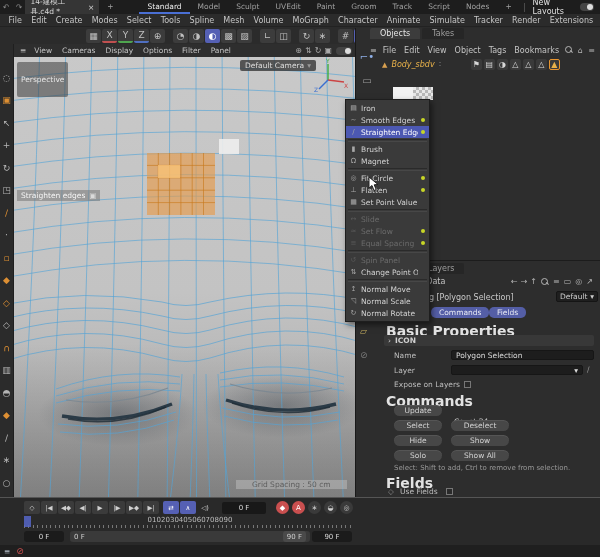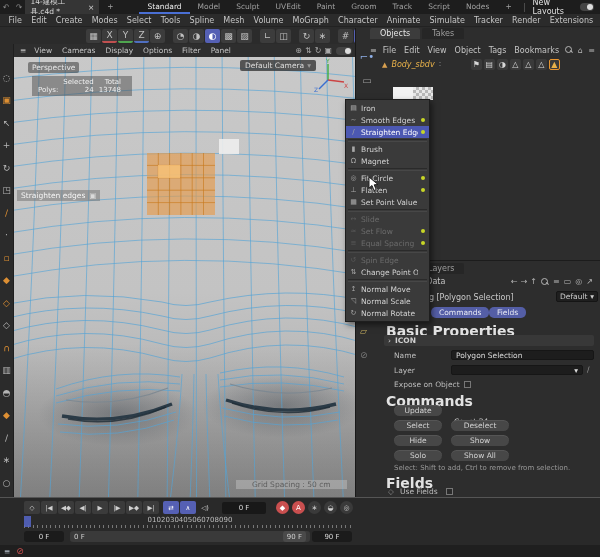--- a/index.html
+++ b/index.html
@@ -31,21 +31,21 @@
 #leftstrip{left:0;top:44px;width:14px;height:453px;background:#2b2b2b;display:flex;flex-direction:column;align-items:center;border-right:1px solid #1f1f1f;}
 .ls-ico{height:22.5px;display:flex;align-items:center;justify-content:center;color:#b5b5b5;font-size:9px;width:14px;}
 .ls-ico.org{color:#dd8f33;}
 
 #viewport{left:14px;top:44px;width:341px;height:453px;background:#bfbfbf;overflow:hidden;}
 #vp-menu{position:absolute;left:0;top:0;width:341px;height:13px;background:#2e2e2e;display:flex;align-items:center;z-index:5;font-size:7.5px;color:#c4c4c4;padding-left:3px;}
 #vp-menu .m-item{padding:0 5px;}
 #vp-nav{margin-left:auto;display:flex;align-items:center;gap:3px;padding-right:4px;color:#aaa;font-size:8px;}
 #mesh{position:absolute;left:0;top:0;z-index:1;}
 .overlay{position:absolute;z-index:4;font-size:7.5px;}
-#vp-label{left:14px;top:18px;background:rgba(60,60,60,.55);color:#e8e8e8;padding:1px 4px;border-radius:2px;}
+#vp-label{left:3px;top:18px;background:rgba(60,60,60,.55);color:#e8e8e8;padding:13px 4px;border-radius:2px;}
 #cam-pill{left:226px;top:16px;background:rgba(55,55,55,.8);color:#ddd;padding:1px 5px;border-radius:2px;display:flex;gap:3px;align-items:center;}
 #hud{left:18px;top:32px;background:rgba(75,75,75,.5);color:#f0f0f0;padding:2px 6px;font-size:7px;}
 #hud table{border-spacing:0;}
 #hud td{padding:0 5px 0 0;color:#f0f0f0;font-size:7px;text-align:right;}
 #tool-ov{left:3px;top:146px;background:rgba(125,125,125,.6);color:#f6f6f6;padding:1px 4px;display:flex;gap:4px;align-items:center;}
 #grid-ov{left:222px;top:436px;background:rgba(185,185,185,.55);color:#5c5c5c;padding:0 16px;}
 #axis-giz{left:298px;top:14px;width:36px;height:36px;}
 
 #rightpanel{left:355px;top:28px;width:245px;height:469px;background:#2d2d2d;border-left:1px solid #191919;z-index:10;font-size:8px;}
 #op-tabs{position:absolute;left:14px;top:0;display:flex;gap:2px;}
@@ -321,36 +321,20 @@
           <span>↻</span>
           <span>▣</span>
         </span>
       <span class="toggle" style="margin-right:3px;"></span>
     </div>
     <div id="vp-label" class="overlay">Perspective</div>
     <div id="cam-pill" class="overlay">
       <span>Default Camera</span>
       <span style="color:#999;">▾</span>
     </div>
-    <div id="hud" class="overlay">
-      <table>
-        <tbody>
-            <tr>
-              <td></td>
-              <td>Selected</td>
-              <td>Total</td>
-            </tr>
-        <tr>
-              <td style="text-align:left;">Polys:</td>
-              <td>24</td>
-              <td>13748</td>
-            </tr>
-      </tbody>
-        </table>
-    </div>
     <div id="tool-ov" class="overlay">
       <span>Straighten edges</span>
       <span style="color:#dadada;">▣</span>
     </div>
     <div id="grid-ov" class="overlay">Grid Spacing : 50 cm</div>
     <svg id="axis-giz" class="overlay" viewBox="0 0 36 36">
       <line x1="16" y1="22" x2="16" y2="6" stroke="#3fae3f" stroke-width="1.4"></line>
       <line x1="16" y1="22" x2="32" y2="24" stroke="#c44" stroke-width="1.4"></line>
       <line x1="16" y1="22" x2="7" y2="31" stroke="#3a6fd0" stroke-width="1.4"></line>
       <text x="14" y="5" font-size="6" fill="#3fae3f">Y</text>
@@ -439,21 +423,21 @@
       <div class="hdr" style="top:62px;">Basic Properties</div>
       <div id="icon-row">
         <span>›</span>
         <span style="font-weight:bold;">ICON</span>
       </div>
       <div class="lbl" style="left:38px;top:90px;">Name</div>
       <div class="fld" style="left:95px;top:89px;width:143px;">Polygon Selection</div>
       <div class="lbl" style="left:38px;top:105px;">Layer</div>
       <div class="fld" style="left:95px;top:104px;width:132px;justify-content:flex-end;">▾</div>
       <span class="lbl" style="left:231px;top:104px;color:#999;">∕</span>
-      <div class="lbl" style="left:38px;top:119px;">Expose on Object</div>
+      <div class="lbl" style="left:38px;top:119px;">Expose on Layers</div>
       <span class="chk" style="left:108px;top:120px;"></span>
 
       <div class="hdr" style="top:132px;">Commands</div>
       <div class="btn" style="left:38px;top:144px;width:48px;">Update</div>
       <div class="lbl" style="left:98px;top:156px;color:#cfcfcf;">Count:24</div>
       <div class="btn" style="left:38px;top:159px;width:48px;">Select</div>
       <div class="btn" style="left:95px;top:159px;width:58px;">Deselect</div>
       <div class="btn" style="left:38px;top:174px;width:48px;">Hide</div>
       <div class="btn" style="left:95px;top:174px;width:58px;">Show</div>
       <div class="btn" style="left:38px;top:189px;width:48px;">Solo</div>
@@ -559,21 +543,21 @@
       </div>
 
       <div class="mi sep">
         
         
         
       </div>
 
       <div class="mi disabled">
         <span class="mi-ico">↺</span>
-        <span class="mi-lab">Spin Edge</span>
+        <span class="mi-lab">Spin Panel</span>
         <span class="mi-dot"></span>
       </div>
 
       <div class="mi">
         <span class="mi-ico">⇅</span>
         <span class="mi-lab">Change Point Order</span>
         <span class="mi-dot"></span>
       </div>
 
       <div class="mi sep">

